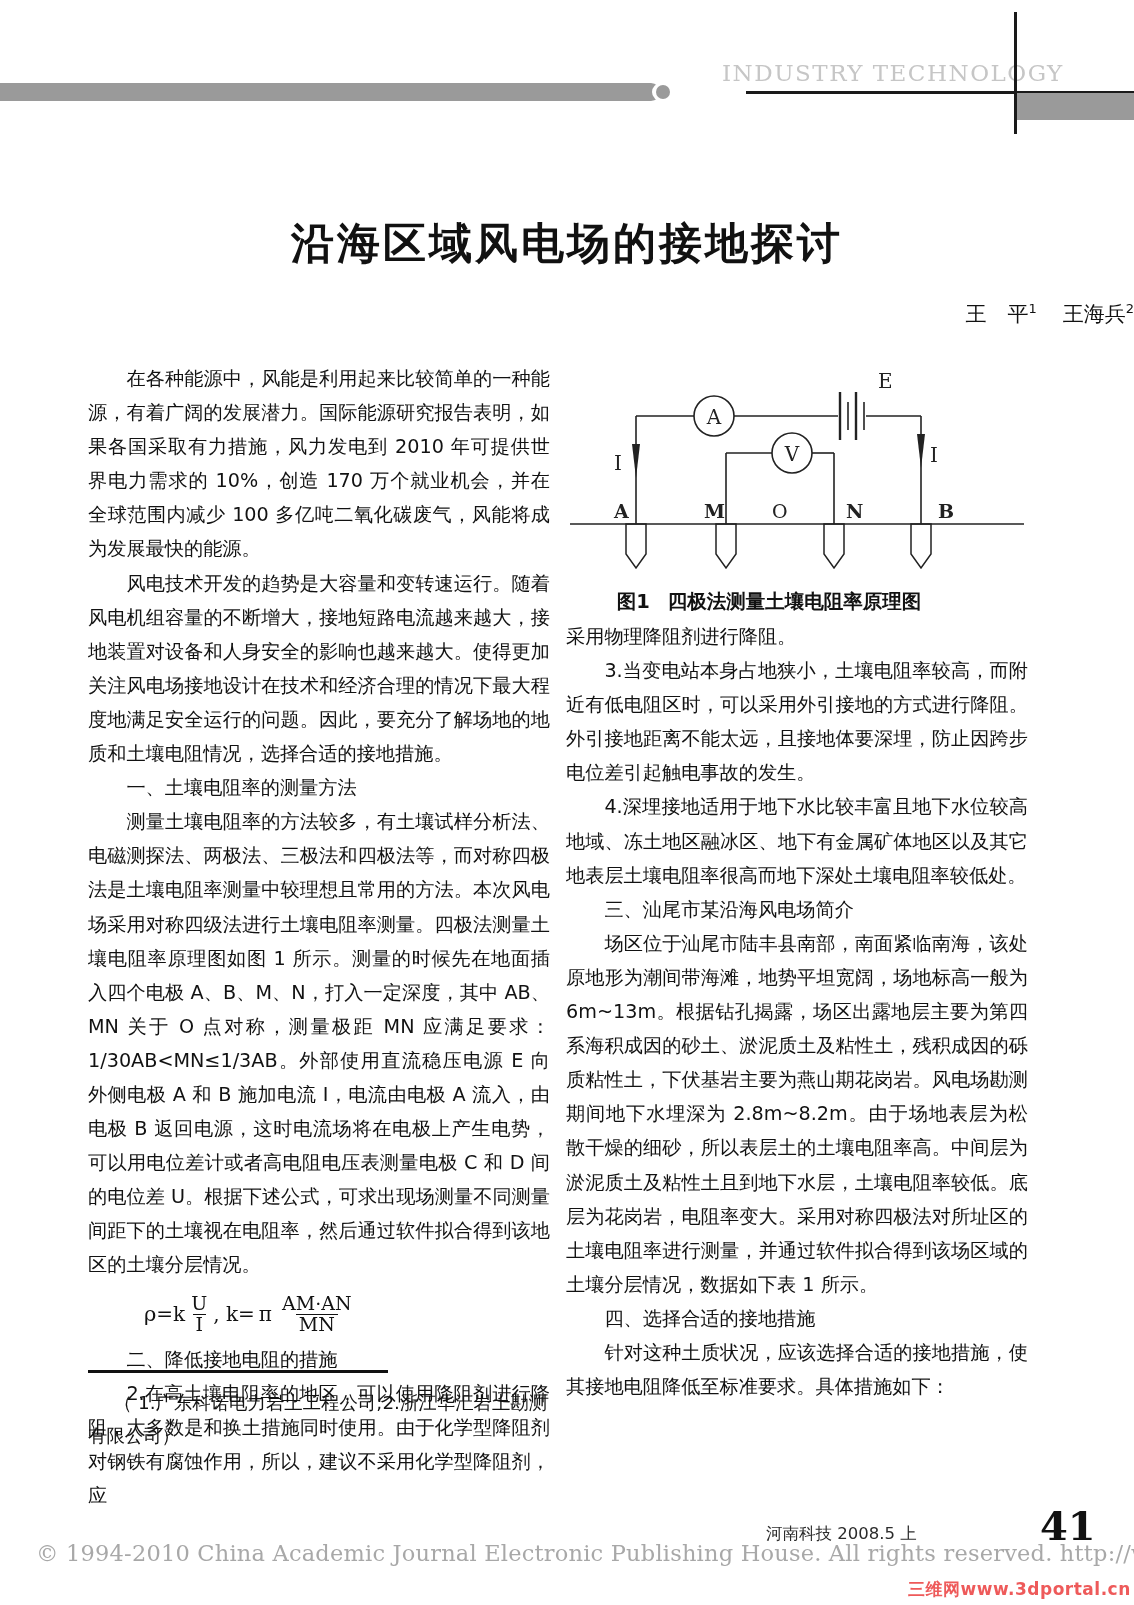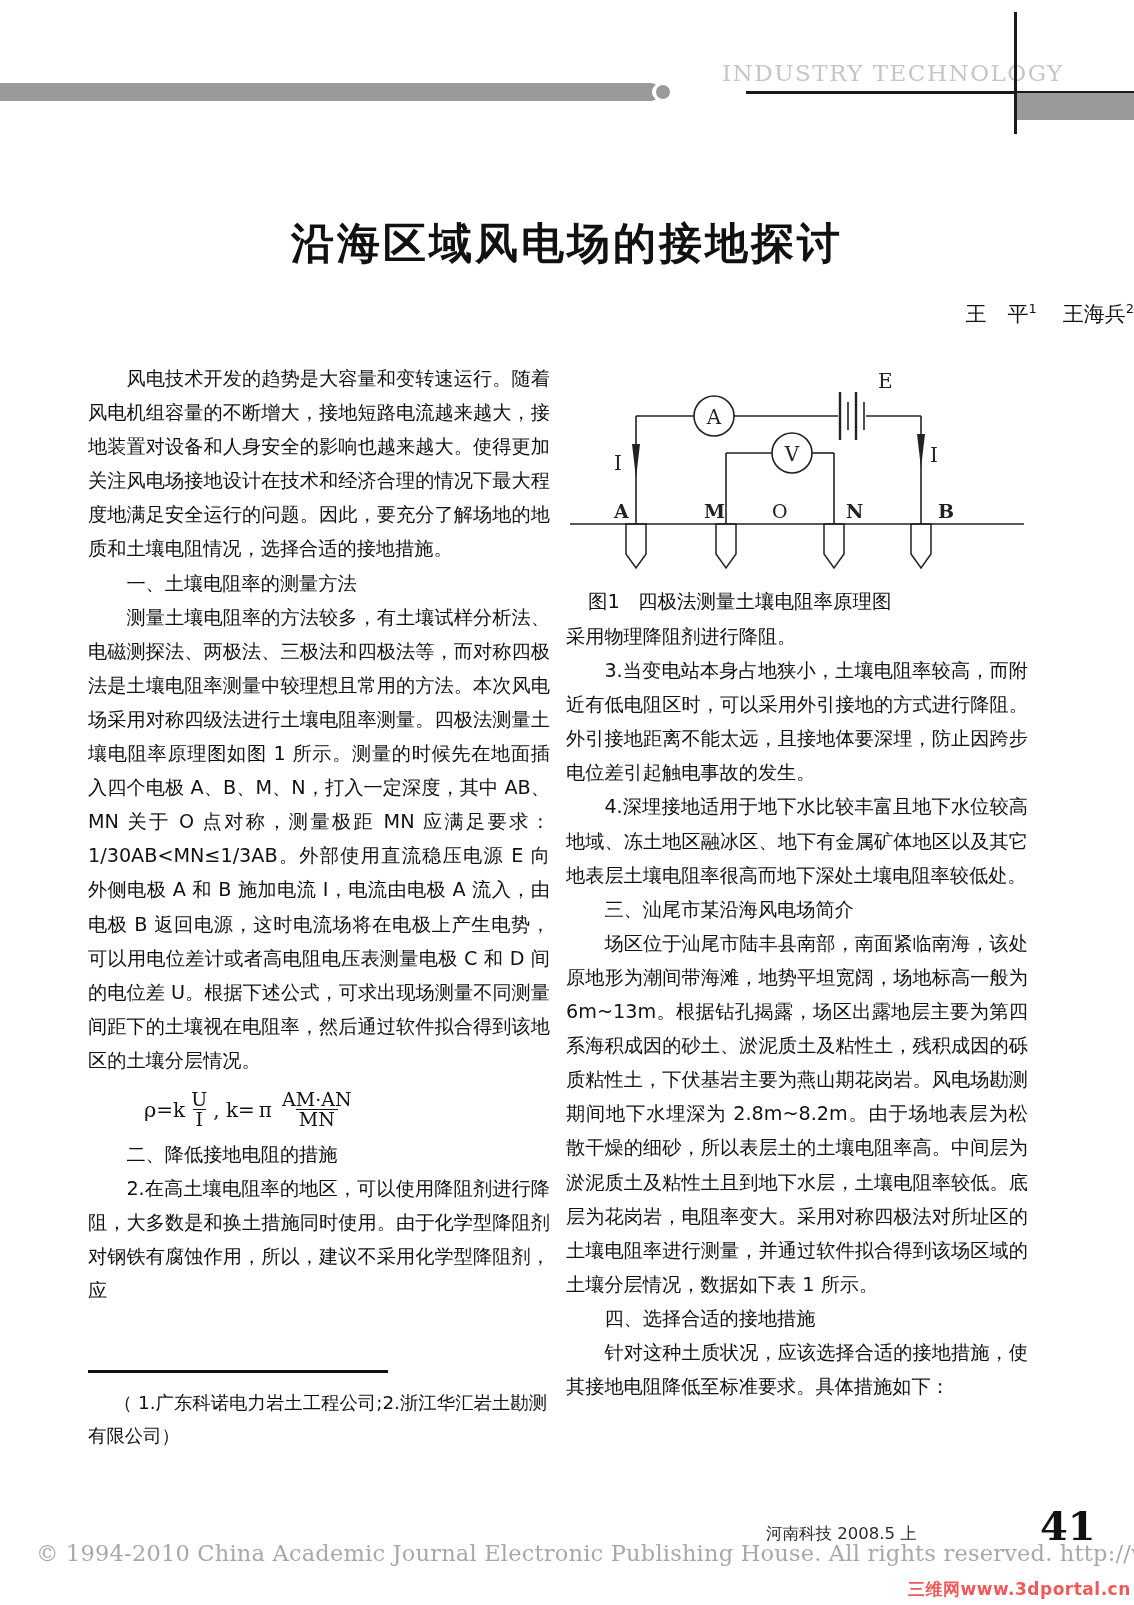--- a/index.html
+++ b/index.html
@@ -173,25 +173,25 @@
   }
 
   
   .figure {
     position: absolute;
     left: 566px; top: 366px;
     width: 462px; height: 215px;
   }
   .fig-caption {
     position: absolute;
-    left: 588px; top: 588px;
+    left: 538px; top: 588px;
     width: 462px;
-    text-align: left;
+    text-align: center;
     font-size: 19.5px;
-    font-weight: normal;
+    font-weight: bold;
     color: #121212;
   }
   .fig-caption .capgap { display: inline-block; width: 18px; }
 
   
   .col-right { top: 620px; }
 
   
   .journal-line {
     position: absolute;
@@ -241,20 +241,21 @@
   <div class="hdr-vline"></div>
   <div class="hdr-gray-block"></div>
 </div>
 
 <div class="title">沿海区域风电场的接地探讨</div>
 <div class="authors">
   <span>王　平</span><span class="sup">1</span><span class="auth-gap"></span><span>王海兵</span><span class="sup">2</span>
 </div>
 
 <div class="col col-left">
+  <p>在各种能源中，风能是利用起来比较简单的一种能源，有着广阔的发展潜力。国际能源研究报告表明，如果各国采取有力措施，风力发电到 2010 年可提供世界电力需求的 10%，创造 170 万个就业机会，并在全球范围内减少 100 多亿吨二氧化碳废气，风能将成为发展最快的能源。</p>
   <p>风电技术开发的趋势是大容量和变转速运行。随着风电机组容量的不断增大，接地短路电流越来越大，接地装置对设备和人身安全的影响也越来越大。使得更加关注风电场接地设计在技术和经济合理的情况下最大程度地满足安全运行的问题。因此，要充分了解场地的地质和土壤电阻情况，选择合适的接地措施。</p>
   <p class="heading">一、土壤电阻率的测量方法</p>
   <p>测量土壤电阻率的方法较多，有土壤试样分析法、电磁测探法、两极法、三极法和四极法等，而对称四极法是土壤电阻率测量中较理想且常用的方法。本次风电场采用对称四级法进行土壤电阻率测量。四极法测量土壤电阻率原理图如图 1 所示。测量的时候先在地面插入四个电极 A、B、M、N，打入一定深度，其中 AB、MN 关于 O 点对称，测量极距 MN 应满足要求：1/30AB&lt;MN≤1/3AB。外部使用直流稳压电源 E 向外侧电极 A 和 B 施加电流 I，电流由电极 A 流入，由电极 B 返回电源，这时电流场将在电极上产生电势，可以用电位差计或者高电阻电压表测量电极 C 和 D 间的电位差 U。根据下述公式，可求出现场测量不同测量间距下的土壤视在电阻率，然后通过软件拟合得到该地区的土壤分层情况。</p>
 
   <div class="formula">
     <span class="rho">ρ</span>
     <span>=k</span>
     <span class="frac">
       <span class="top">U</span>
       <span class="bot">I</span>

